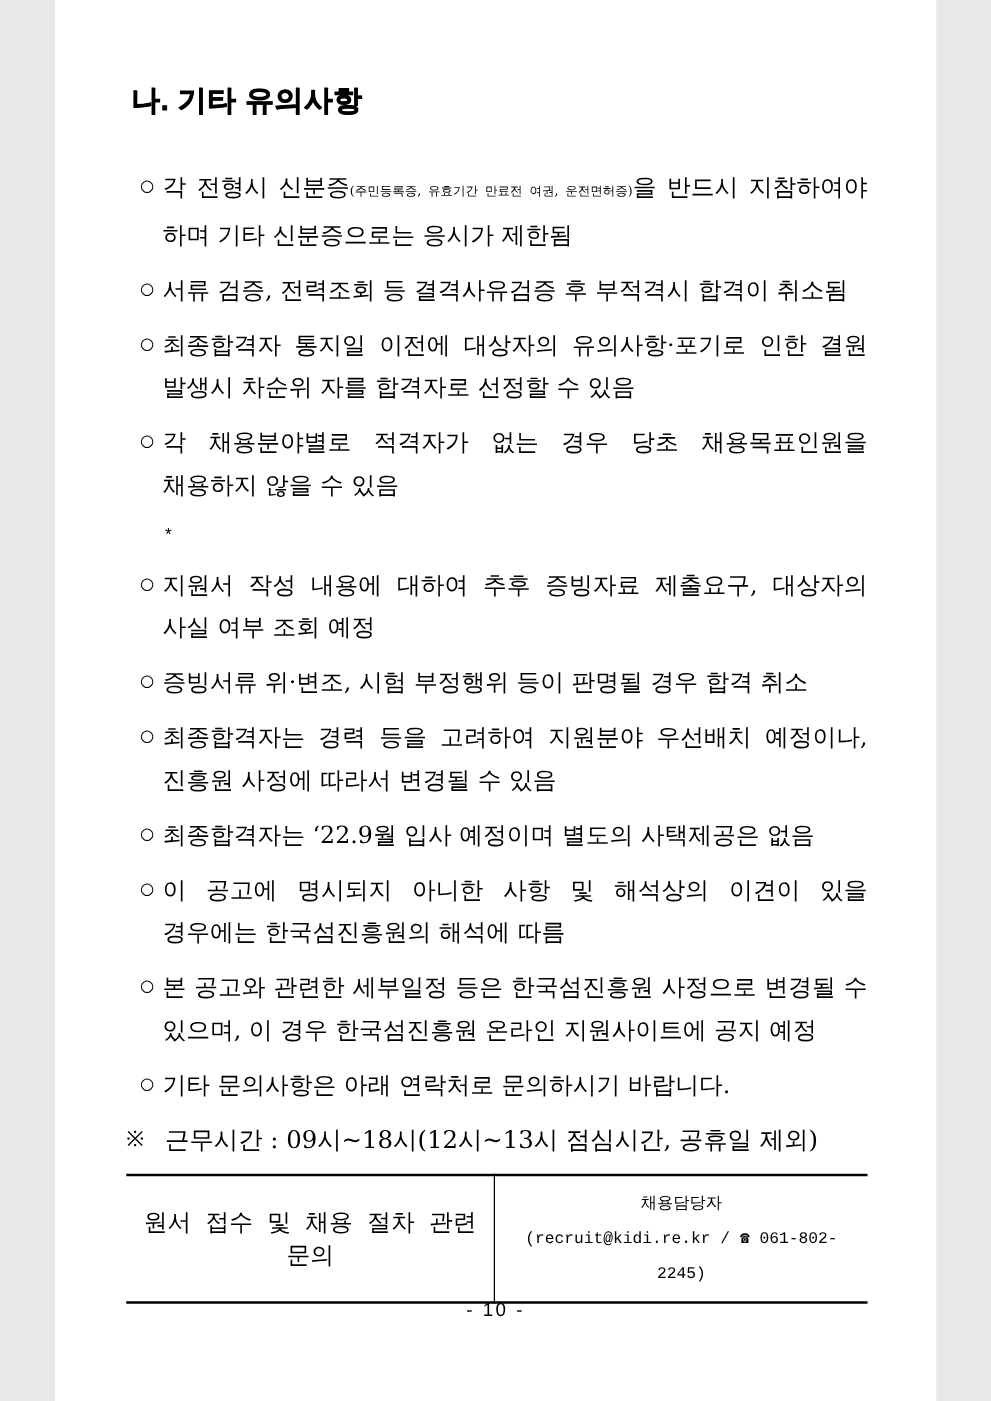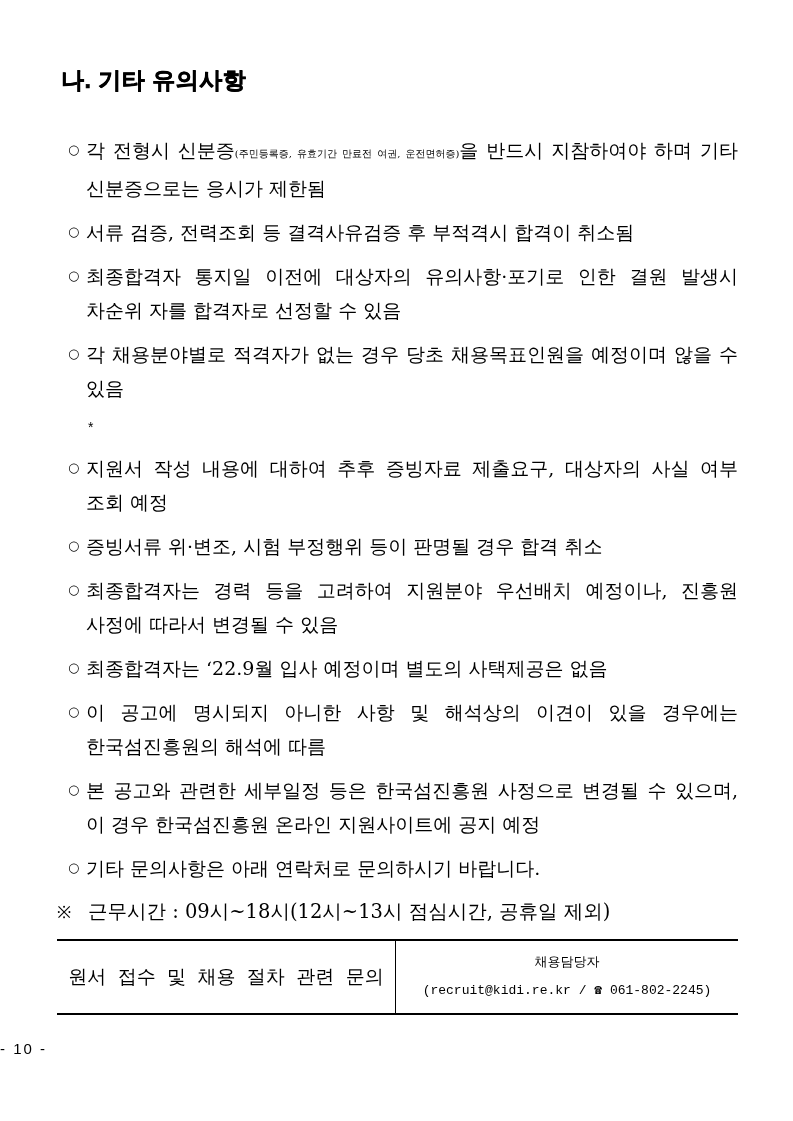--- a/index.html
+++ b/index.html
@@ -1,19 +1,19 @@
 <!DOCTYPE html>
 <html><head>
 <meta charset="utf-8">
 <style>
   * { box-sizing: border-box; }
   html, body { margin: 0; padding: 0; background: #e8e8e8; }
   .page {
     position: relative;
-    width: 793px;
+    width: 705px;
     height: 1121px;
     margin: 0 auto;
     background: #ffffff;
     color: #000000;
     font-family: "DejaVu Serif", "Liberation Serif", serif;
     padding: 66px 55px 0 57px;
     overflow: hidden;
   }
   .doc-title {
     font-family: "Liberation Sans", "DejaVu Sans", sans-serif;
@@ -88,20 +88,21 @@
     border-right: 1.5px solid #000;
     font-size: 19px;
   }
   .contact-table td.cell-right { font-size: 13px; }
   .contact-table .r-line { line-height: 28px; }
   .page-number {
     position: absolute;
     left: 0;
     right: 0;
     top: 1040px;
+    text-align: center;
     font-family: "Liberation Sans", "DejaVu Sans", sans-serif;
     font-size: 15px;
     letter-spacing: 2px;
   }
 </style>
 </head>
 <body>
 
 <div class="page">
 
@@ -117,21 +118,21 @@
     <span class="btext">서류 검증, 전력조회 등 결격사유검증 후 부적격시 합격이 취소됨</span>
   </div>
 
   <div class="bullet">
     <span class="marker">○</span>
     <span class="btext">최종합격자 통지일 이전에 대상자의 유의사항·포기로 인한 결원 발생시 차순위 자를 합격자로 선정할 수 있음</span>
   </div>
 
   <div class="bullet">
     <span class="marker">○</span>
-    <span class="btext">각 채용분야별로 적격자가 없는 경우 당초 채용목표인원을 예정이며 않을 수 있음</span>
+    <span class="btext">각 채용분야별로 적격자가 없는 경우 당초 채용목표인원을 채용하지 않을 수 있음</span>
   </div>
 
   <div class="subnote">
     <span class="marker">*</span>
   </div>
 
   <div class="bullet">
     <span class="marker">○</span>
     <span class="btext">지원서 작성 내용에 대하여 추후 증빙자료 제출요구, 대상자의 사실 여부 조회 예정</span>
   </div>

